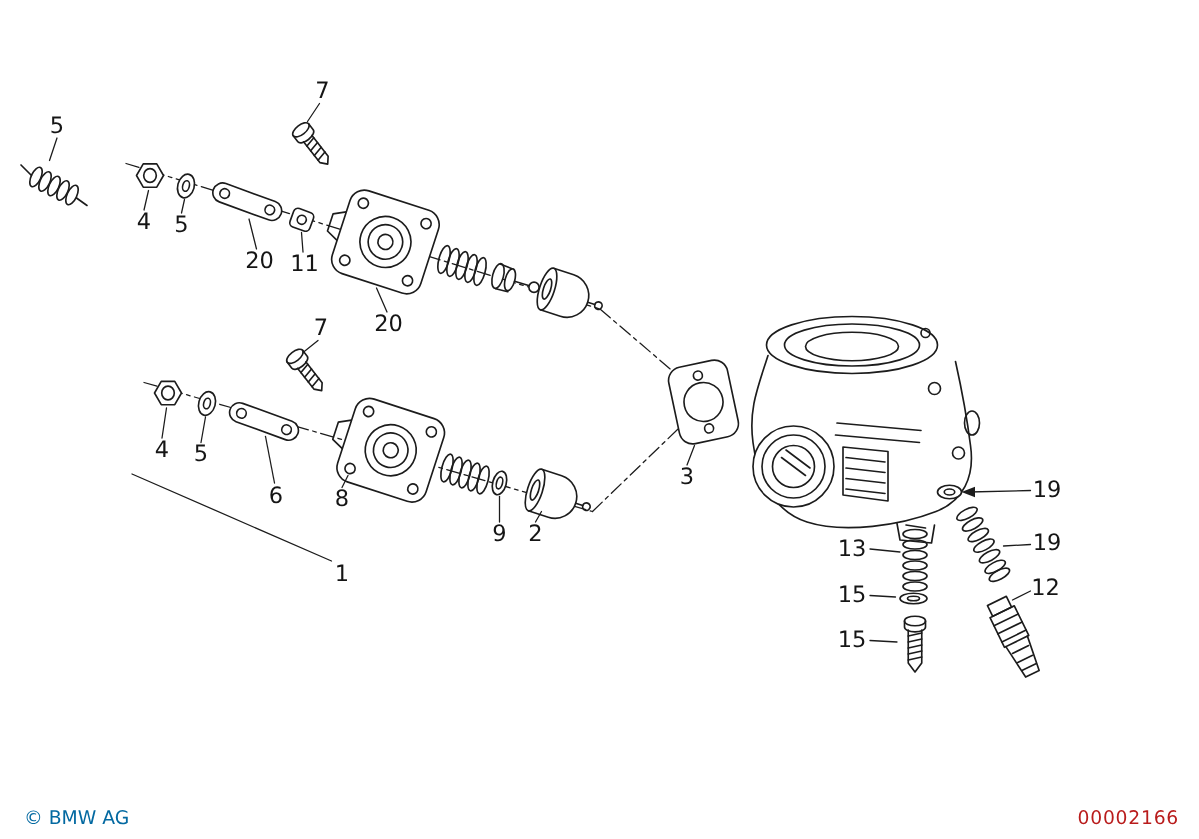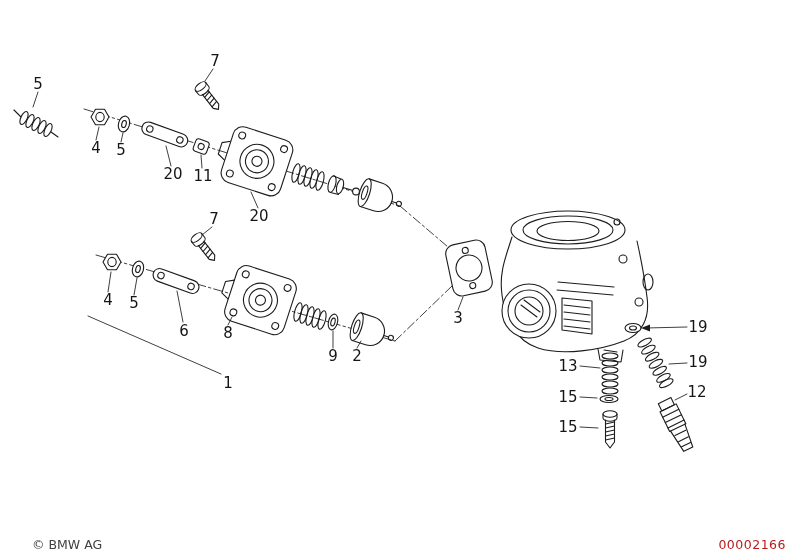--- a/index.html
+++ b/index.html
@@ -9,21 +9,21 @@
   }
   .art{position:absolute;left:0;top:0;width:799px;height:559px;}
   .ln{stroke:#1c1c1c;stroke-width:1.1;fill:none;stroke-linecap:round;stroke-linejoin:round;}
   .fw{fill:#fff;}
   .thin{stroke-width:0.85;}
   .dash{stroke-width:0.85;stroke-dasharray:9 3 2.5 3;}
   .callout{
     position:absolute;transform:translate(-50%,-50%);
     font-size:15px;line-height:1;white-space:nowrap;color:#151515;
   }
-  .footer-left{position:absolute;left:16px;bottom:7px;font-size:12.5px;color:#404040;margin-left:16px;}
+  .footer-left{position:absolute;left:16px;bottom:7px;font-size:12.5px;color:#0369a1;}
   .footer-right{position:absolute;right:13px;bottom:7px;font-size:12.5px;letter-spacing:.5px;color:#b91c1c;}
 </style>
 </head>
 <body>
 
 <div class="stage">
 
   <svg class="art" viewBox="0 0 799 559" xmlns="http://www.w3.org/2000/svg">
 
     <g class="ln dash">

